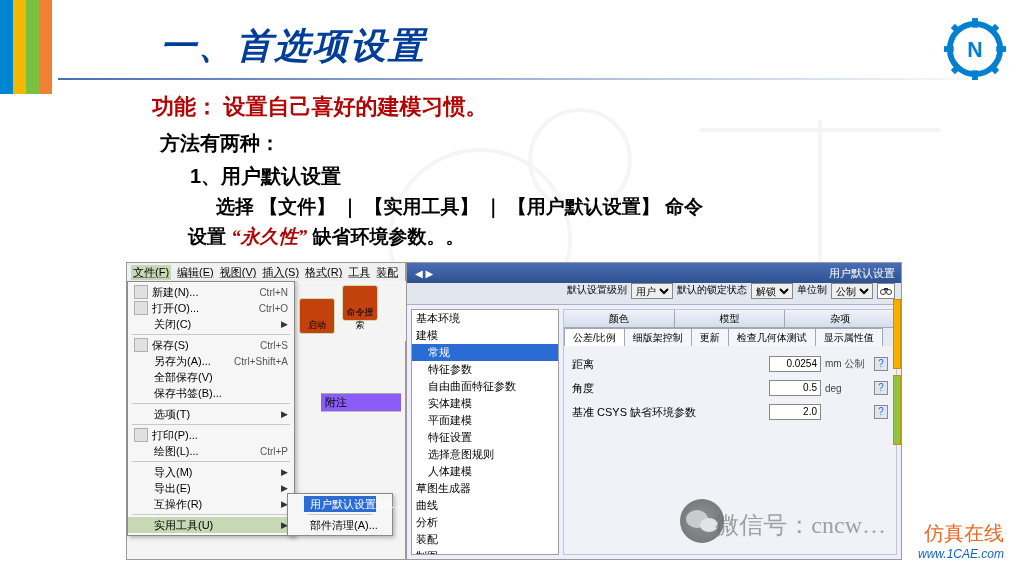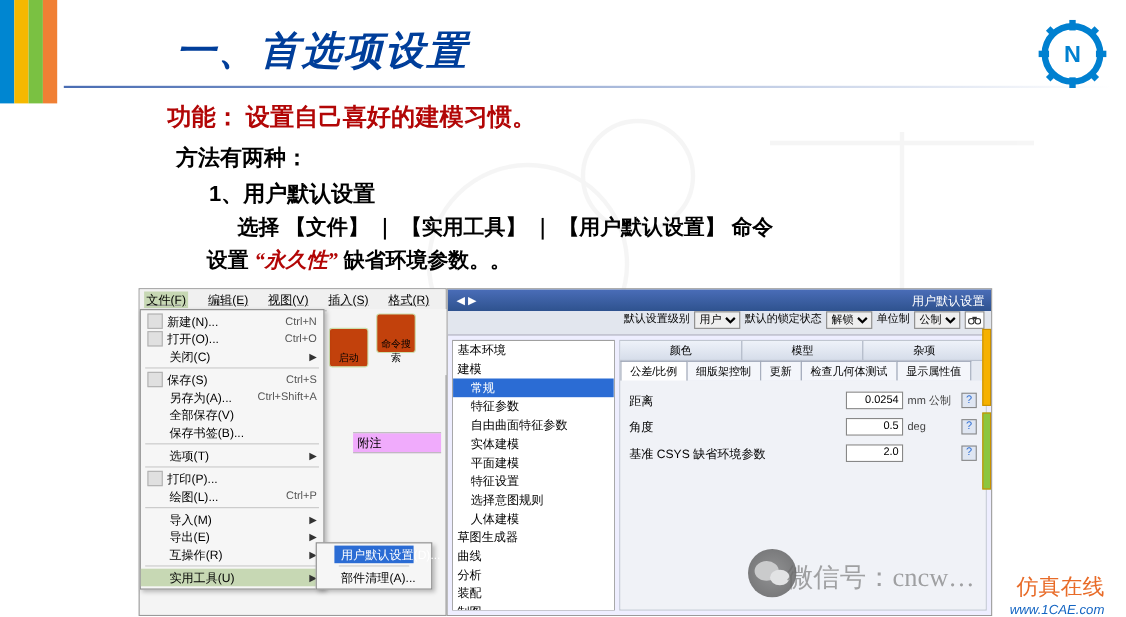--- a/index.html
+++ b/index.html
@@ -123,21 +123,21 @@
     position: relative;
     overflow: hidden;
   }
   
   .menubar {
     background: #f0f0f0;
     border-bottom: 1px solid #c0c0c0;
     padding: 2px 4px;
     font-size: 11px;
     display: flex;
-    gap: 18px;
+    gap: 6px;
     white-space: nowrap;
   }
   .menubar span { text-decoration: underline; text-decoration-color:#888; }
   .mbox {
     position: absolute;
     top: 18px; left: 0;
     width: 168px;
     background: #f6f6f6;
     border: 1px solid #8a8a8a;
     box-shadow: 2px 2px 4px rgba(0,0,0,0.25);
@@ -192,21 +192,21 @@
     padding-top: 20px;
   }
   .behind-tab {
     position: absolute;
     top: 130px; left: 194px;
     width: 80px;
     background: #f4f4f4;
     border-top: 1px solid #aaa;
     font-size: 11px;
   }
-  .behind-tab .tabhdr { background: #f0abfc; padding: 1px 4px; border-bottom:1px solid #bbb; }
+  .behind-tab .tabhdr { background: #8b5cf6; padding: 1px 4px; border-bottom:1px solid #bbb; }
   
   .dlg-title {
     height: 20px;
     background: linear-gradient(#4a6db8, #2e528e);
     color: white;
     font-size: 11px;
     padding: 2px 6px;
     display: flex;
     align-items: center;
   }

